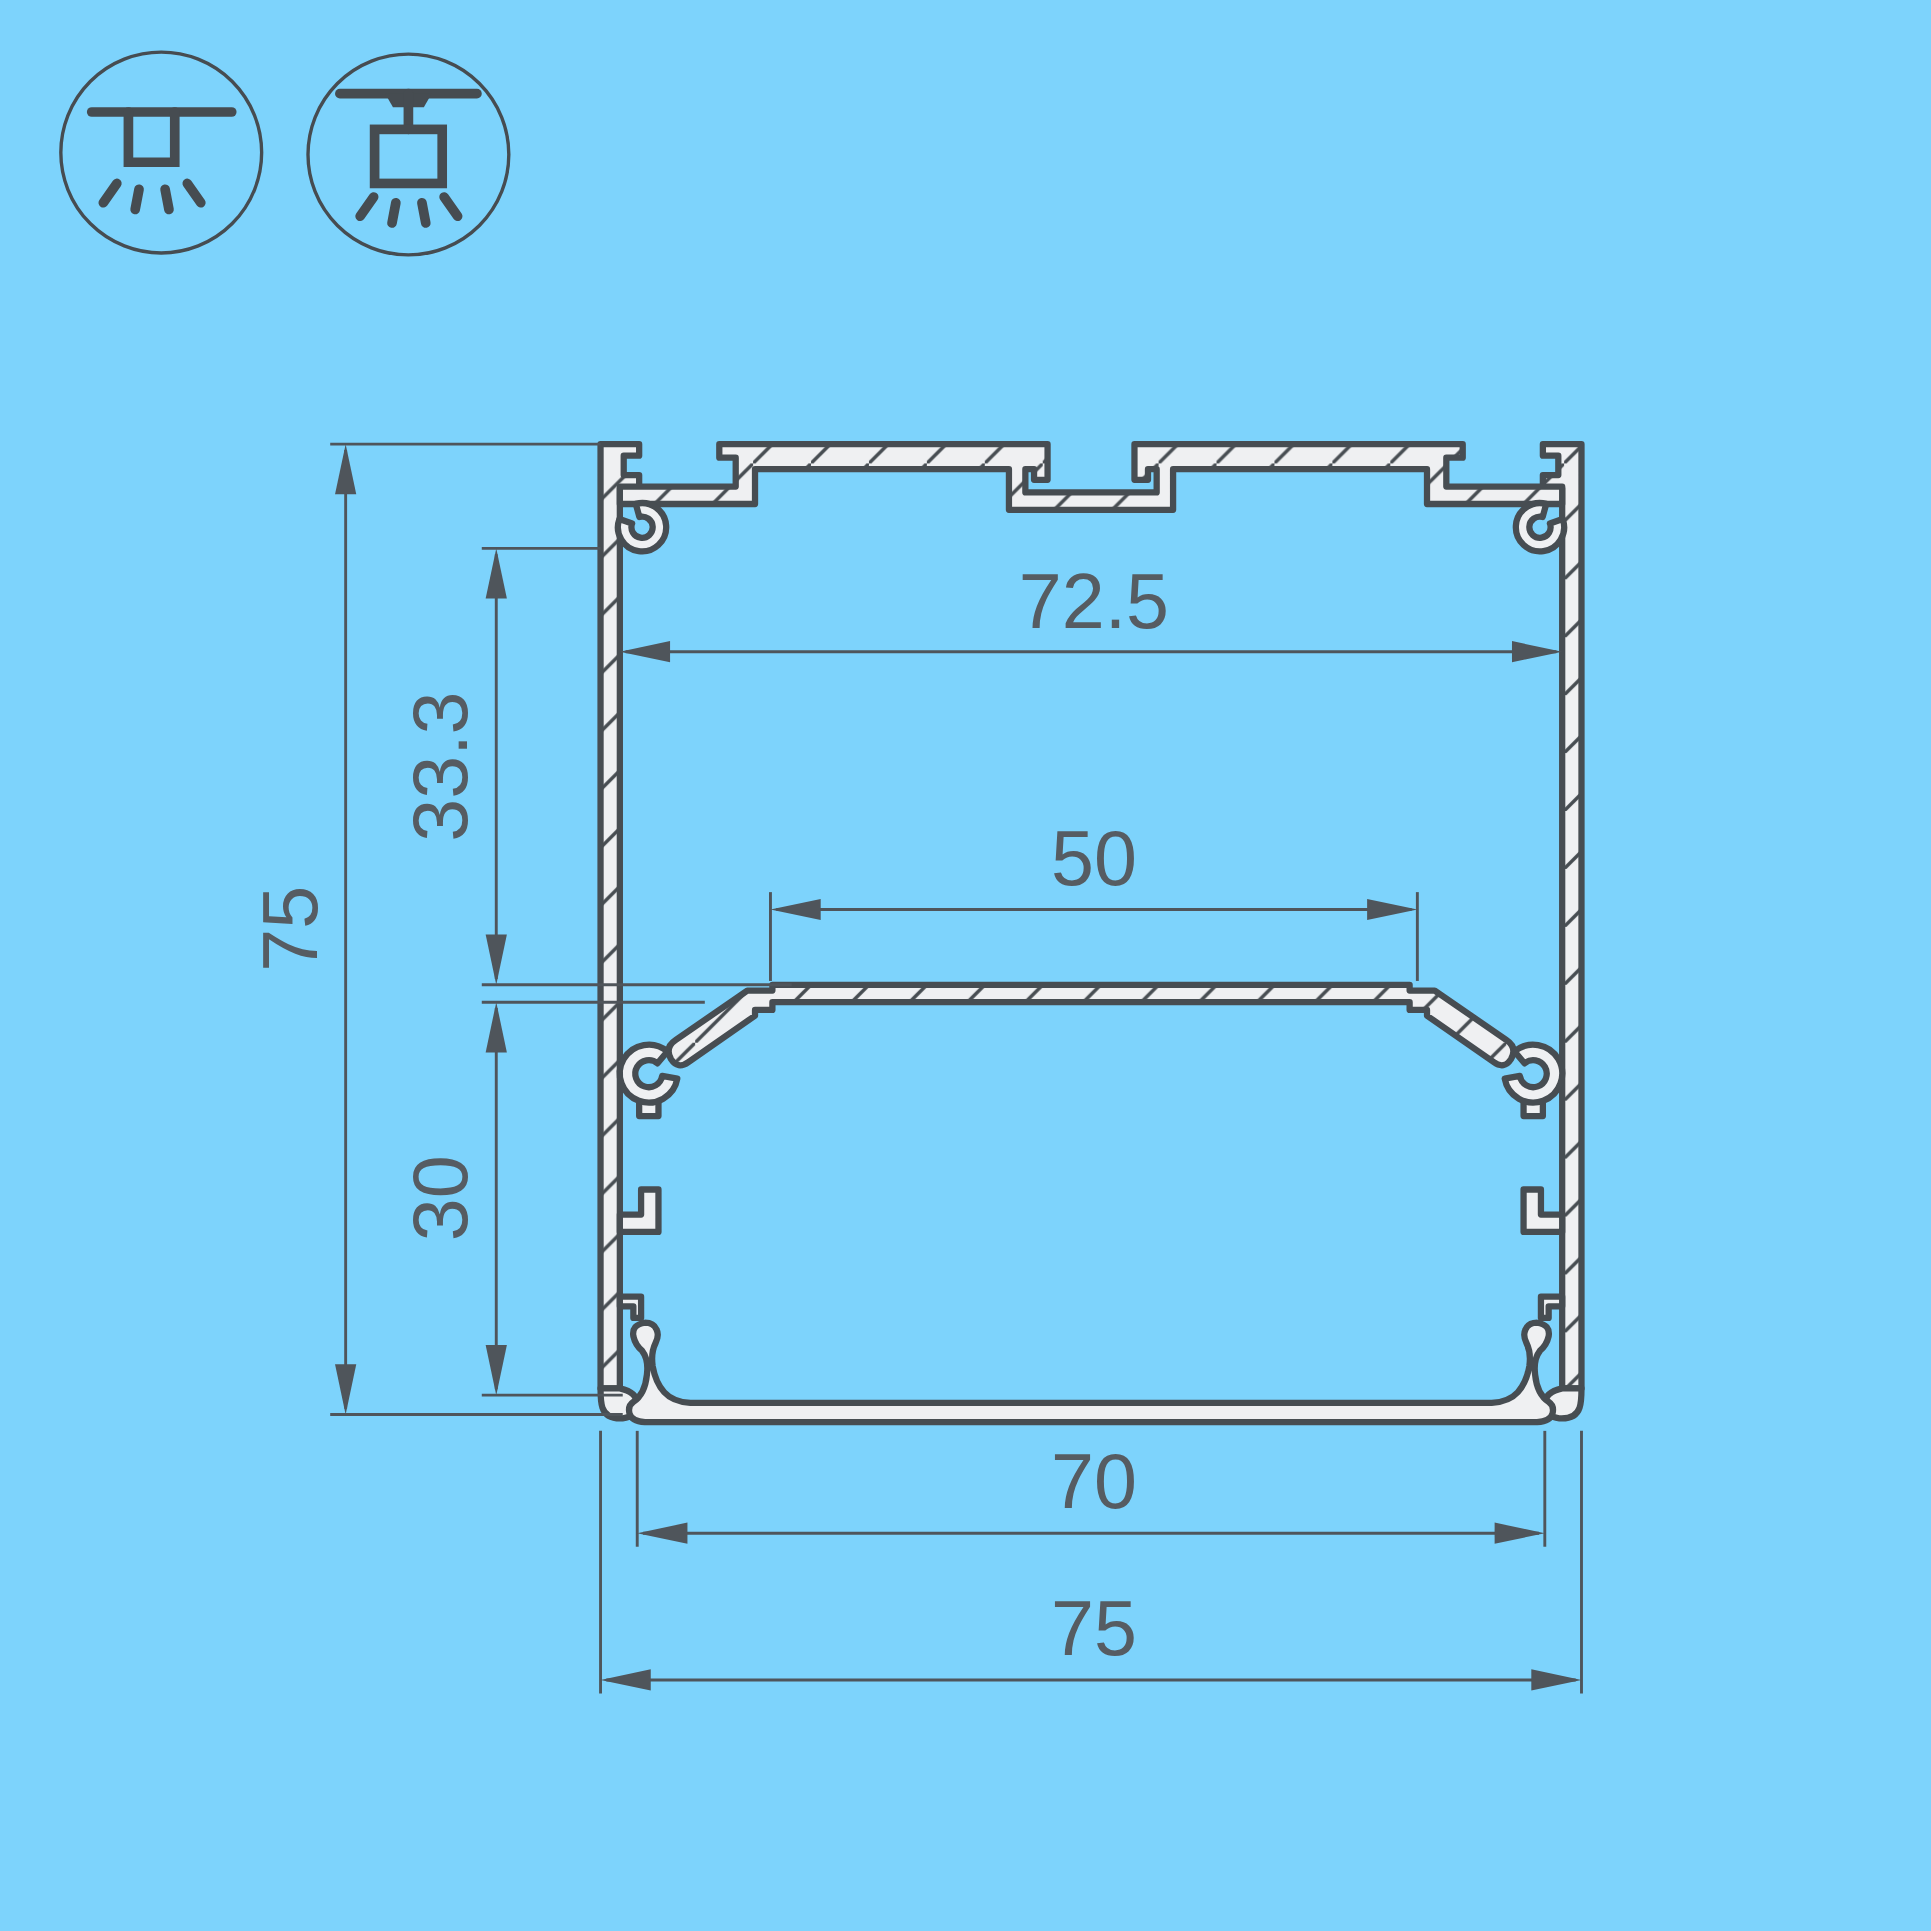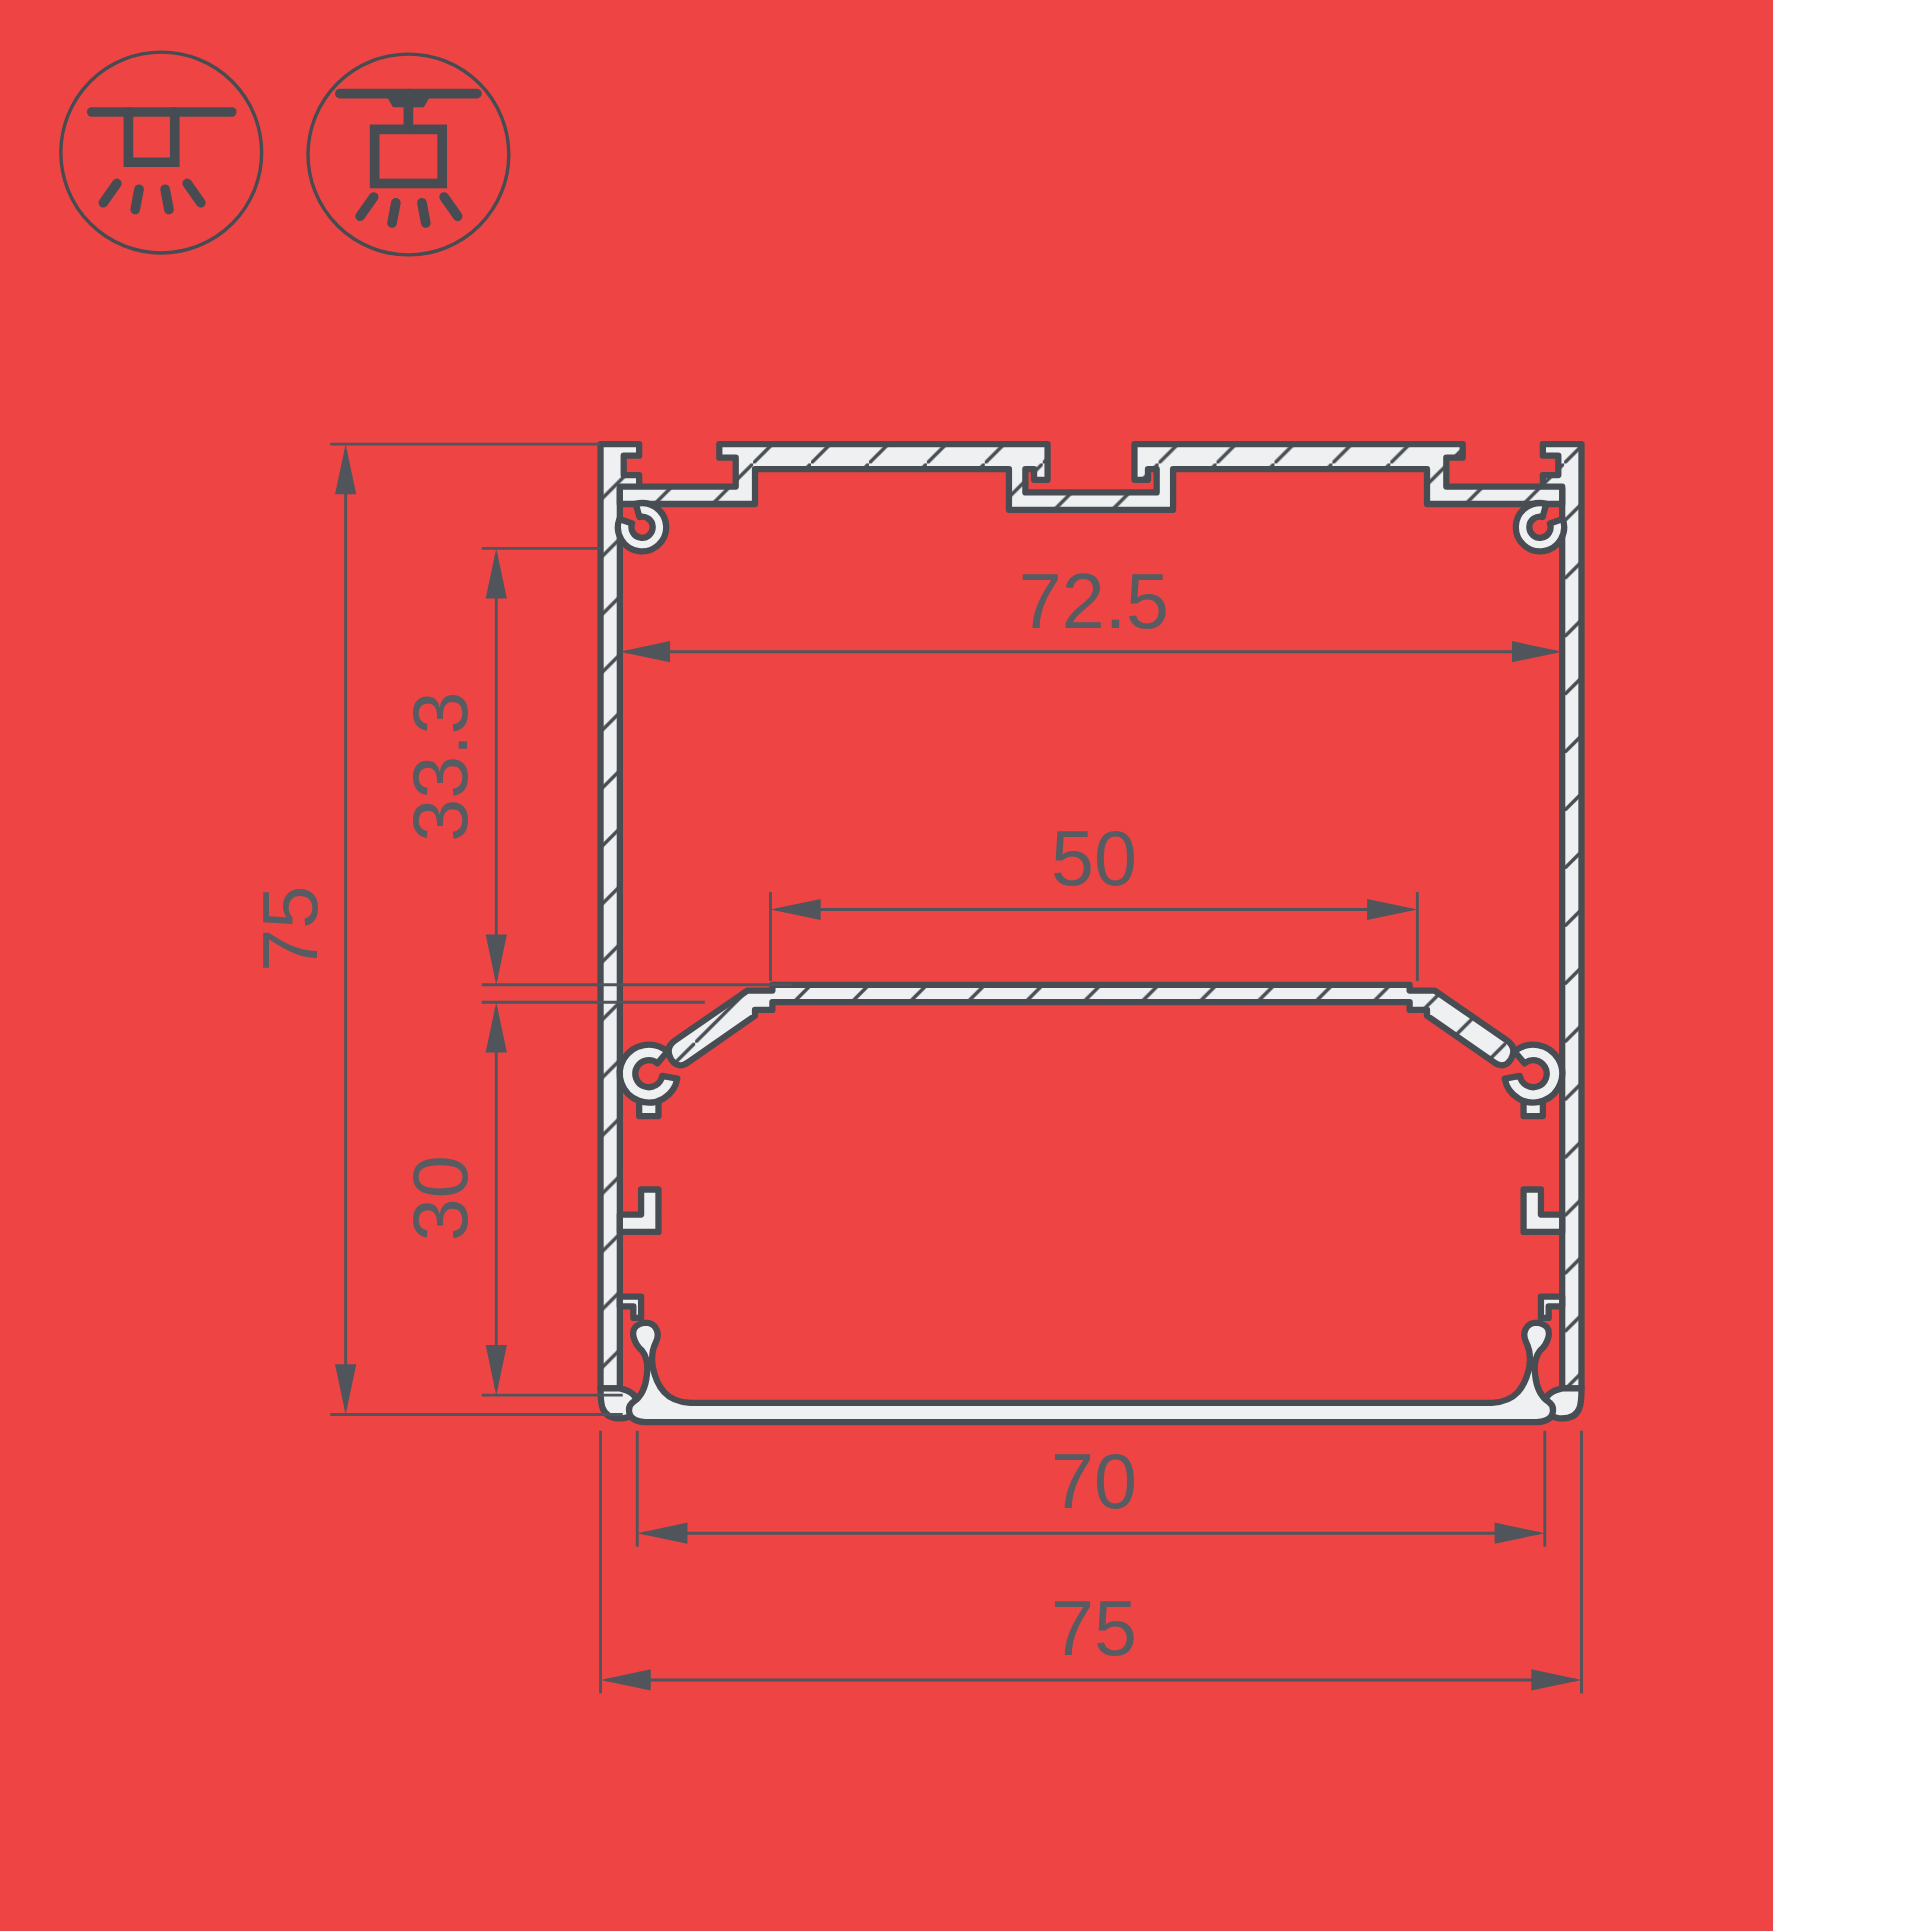--- a/index.html
+++ b/index.html
@@ -5,23 +5,23 @@
   html, body {
     margin: 0;
     padding: 0;
     background: #ffffff;
     width: 1931px;
     height: 1931px;
     font-family: "Liberation Sans", "DejaVu Sans", sans-serif;
   }
   #stage {
     position: relative;
-    width: 1773px;
+    width: 1931px;
     height: 1931px;
-    background: #ef4444;
+    background: #7dd3fc;
     overflow: hidden;
   }
   svg { display: block; }
   .outline {
     stroke: #474D52;
     stroke-width: 6.5;
     stroke-linejoin: round;
     stroke-linecap: round;
   }
   .part-hatch { fill: url(#hatch); }

